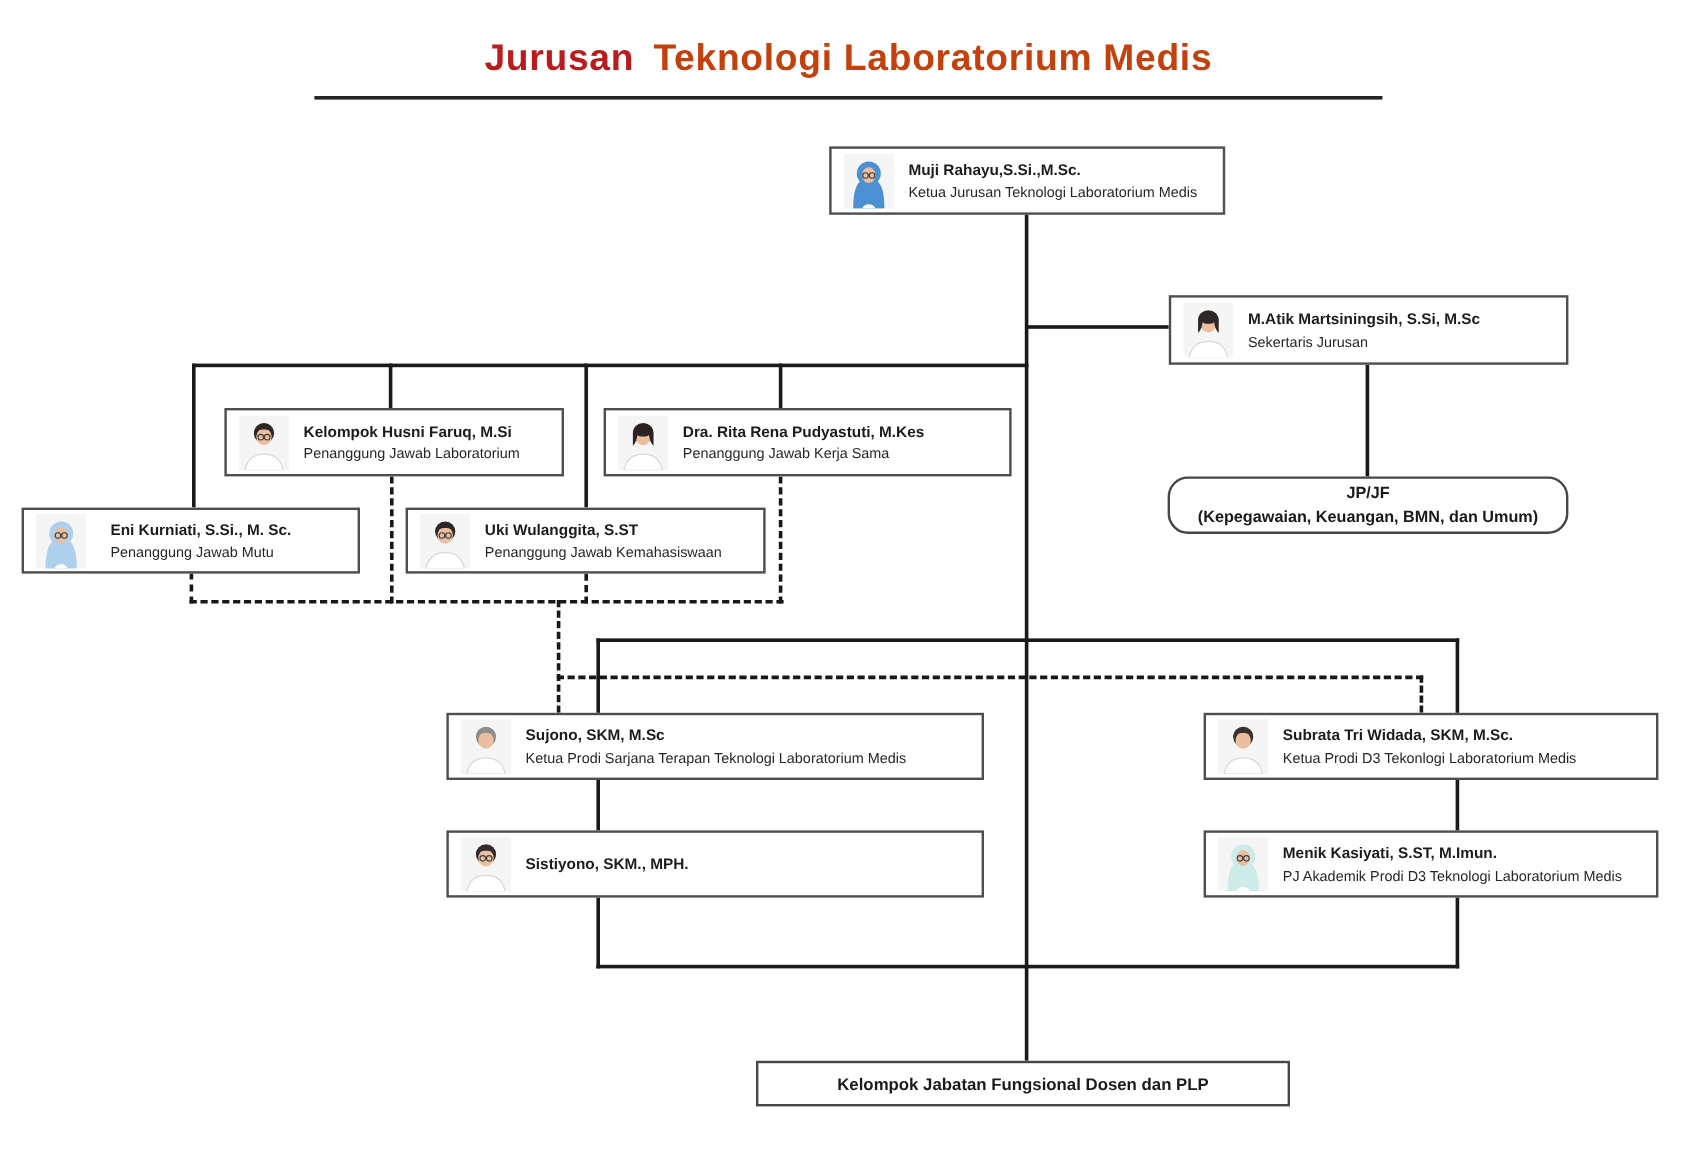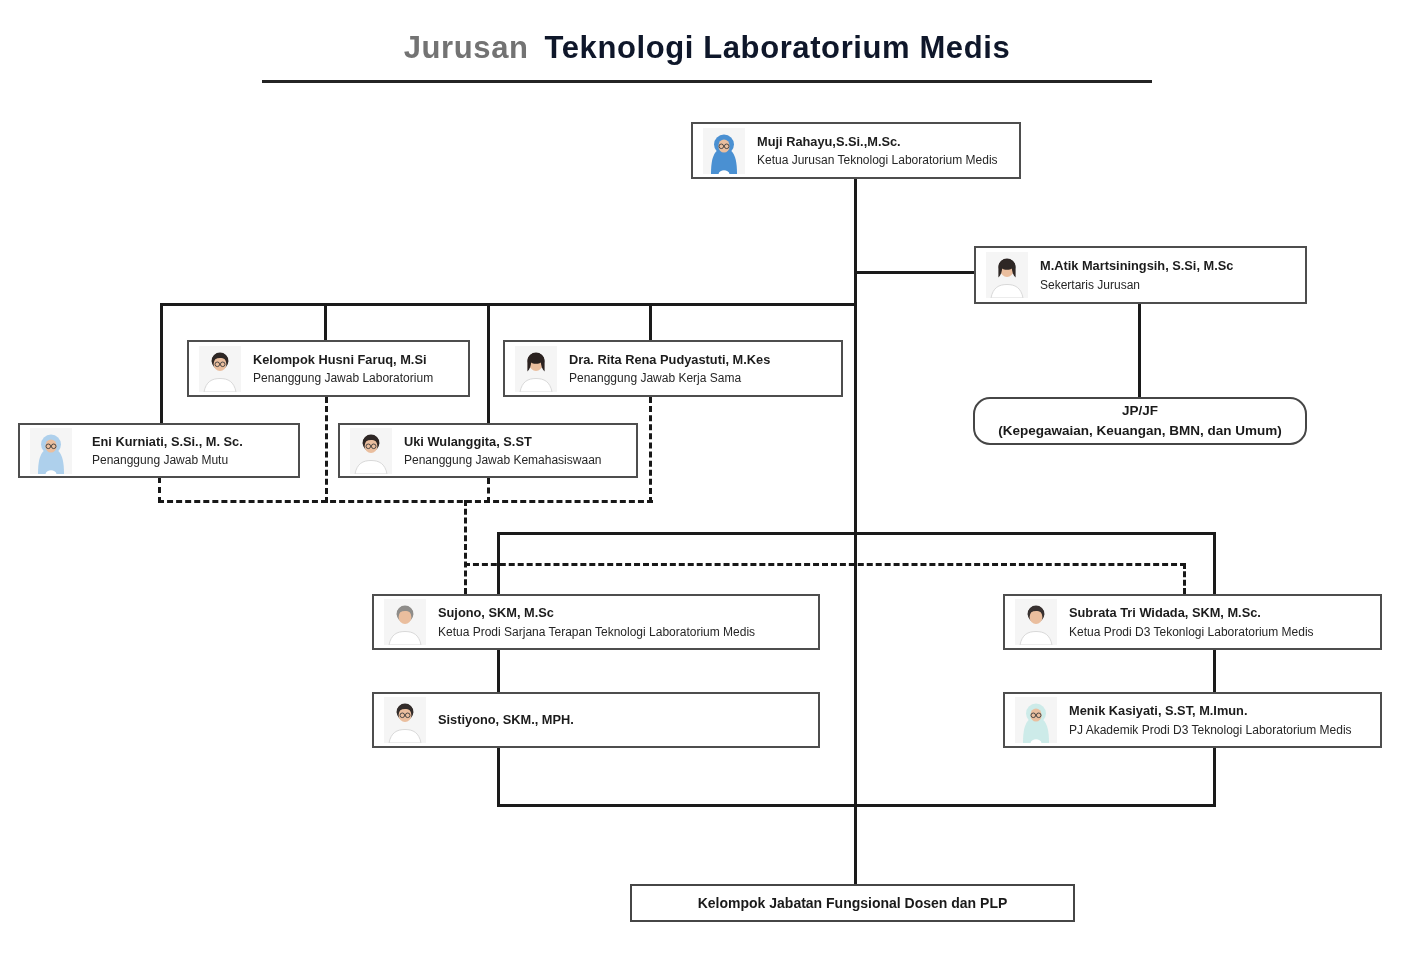--- a/index.html
+++ b/index.html
@@ -1,22 +1,22 @@
 <!DOCTYPE html>
 <html><head>
 <meta charset="utf-8">
 <style>
   html,body{margin:0;padding:0;background:#ffffff;font-family:"Liberation Sans",sans-serif;}
   #canvas{position:relative;width:1414px;height:966px;background:#ffffff;overflow:hidden;}
 
   
   #page-title{position:absolute;left:0;top:30px;width:1414px;text-align:center;
     font-size:31px;font-weight:bold;letter-spacing:.6px;margin:0;}
-  #page-title .t-dark{color:#737373;margin-right:16px;}
-  #page-title .t-accent{color:#0f172a;}
+  #page-title .t-dark{color:#b91c1c;margin-right:16px;}
+  #page-title .t-accent{color:#c2410c;}
   #title-rule{position:absolute;left:262px;top:80px;width:890px;height:3px;background:#242424;}
 
   
   .ln{position:absolute;background:#1a1a1a;}
   #ln-main{left:854px;top:178px;width:3px;height:706px;}
   #ln-sek-h{left:855px;top:271px;width:119px;height:3px;}
   #ln-sek-v{left:1138px;top:304px;width:3px;height:93px;}
   #ln-top-h{left:160px;top:303px;width:697px;height:3px;}
   #ln-r-eni{left:160px;top:303px;width:3px;height:120px;}
   #ln-r-zul{left:324px;top:303px;width:3px;height:37px;}

